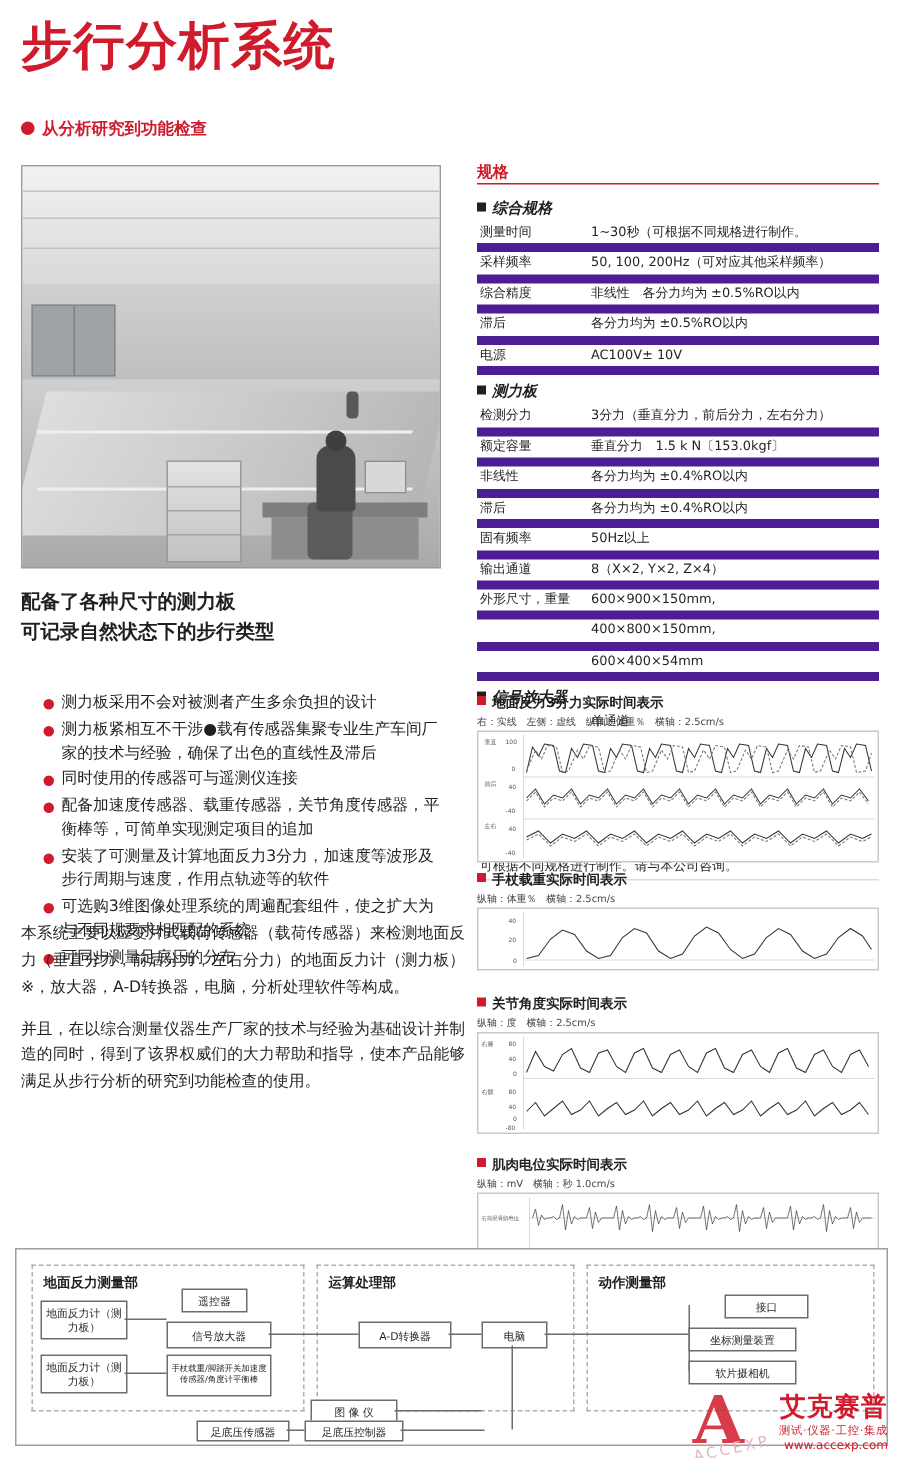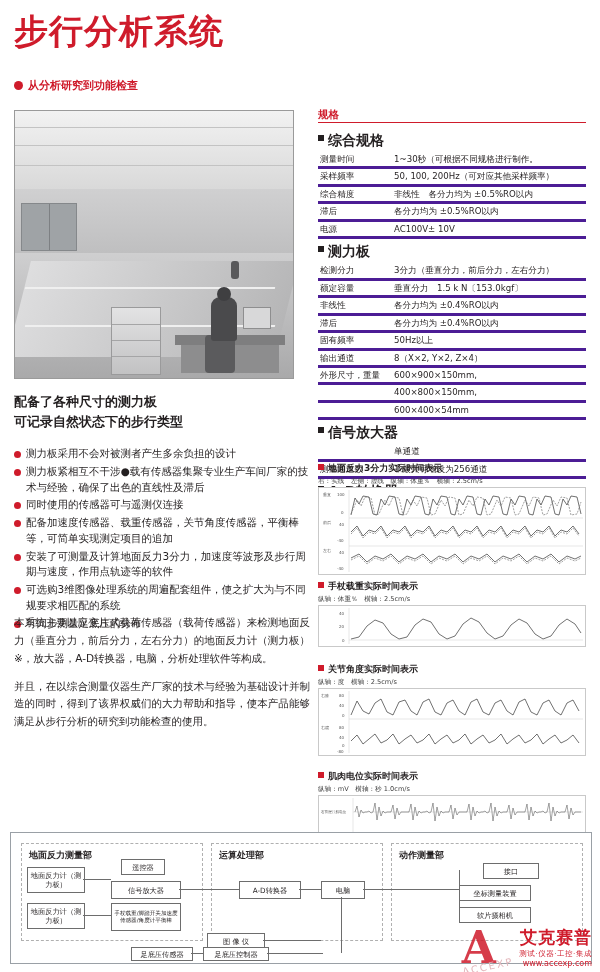--- a/index.html
+++ b/index.html
@@ -59,40 +59,40 @@
   }
   .bullets{
     position:absolute;left:14px;top:446px;width:296px;
     font-size:10.5px;line-height:1.5;color:#231f20;
   }
   .bullets li{list-style:none;position:relative;padding-left:12px;margin-bottom:2px;}
   .bullets li:before{
     content:"";position:absolute;left:0;top:5px;width:7px;height:7px;
     background:#cf1b2b;border-radius:50%;
   }
-  .bullets ul{margin:0;padding:0;}
+  .bullets ul{margin:15px;padding:0;}
   .body-text{
     position:absolute;left:14px;top:614px;width:296px;
     font-size:10.5px;line-height:1.7;color:#231f20;text-align:justify;
   }
   .body-text p{margin:0 0 10px 0;}
   
   .spec-head{
     position:absolute;left:318px;top:108px;font-size:10.5px;color:#cf1b2b;font-weight:bold;
   }
   .spec-rule{position:absolute;left:318px;top:122px;width:268px;height:1px;background:#cf1b2b;}
   .spec-wrap{position:absolute;left:318px;top:128px;width:268px;}
   .grp-title{
-    font-size:14px;font-weight:bold;color:#231f20;margin:4px 0 2px 0;position:relative;padding-left:10px;
+    font-size:10px;font-weight:bold;color:#231f20;margin:4px 0 2px 0;position:relative;padding-left:10px;font-style:italic;
   }
   .grp-title:before{
     content:"";position:absolute;left:0;top:3px;width:6px;height:6px;background:#231f20;
   }
   table.spec{border-collapse:collapse;width:100%;font-size:8.6px;line-height:1.45;}
-  table.spec td{padding:1px 2px;vertical-align:top;border-bottom:3px solid #4c1d95;}
+  table.spec td{padding:1px 2px;vertical-align:top;border-bottom:6px solid #4c1d95;}
   table.spec td.k{width:70px;color:#231f20;}
   .grp-note{font-size:8.6px;line-height:1.5;padding:1px 2px;border-bottom:1px solid #dcdcdc;}
   
   .gpanel{position:absolute;left:318px;width:268px;}
   .gp-title{font-size:9px;font-weight:bold;color:#231f20;position:relative;padding-left:10px;margin-bottom:2px;}
   .gp-title:before{content:"";position:absolute;left:0;top:2px;width:6px;height:6px;background:#cf1b2b;}
   .gp-legend{font-size:6.6px;color:#444;margin-bottom:1px;}
   .gp-box{border:1px solid #c9c9c9;background:#fff;position:relative;}
   .gp-box svg{display:block;}
   .footnote{

